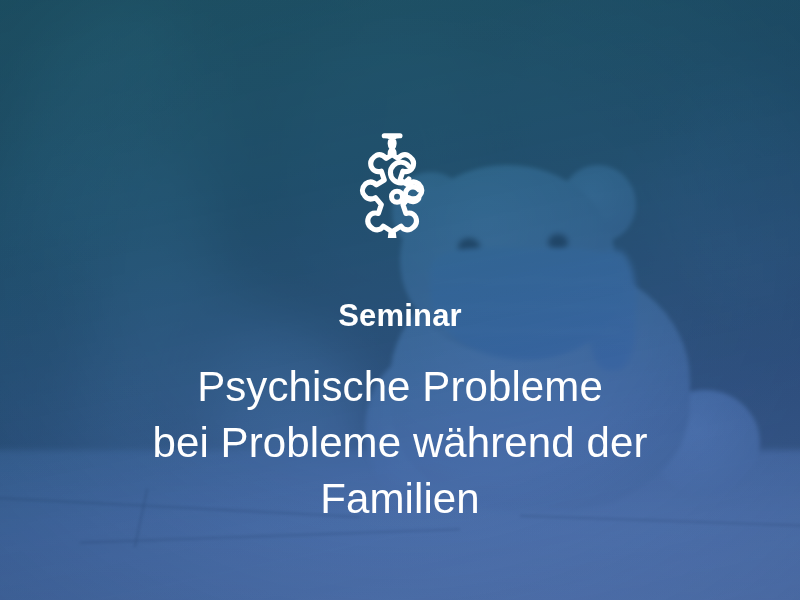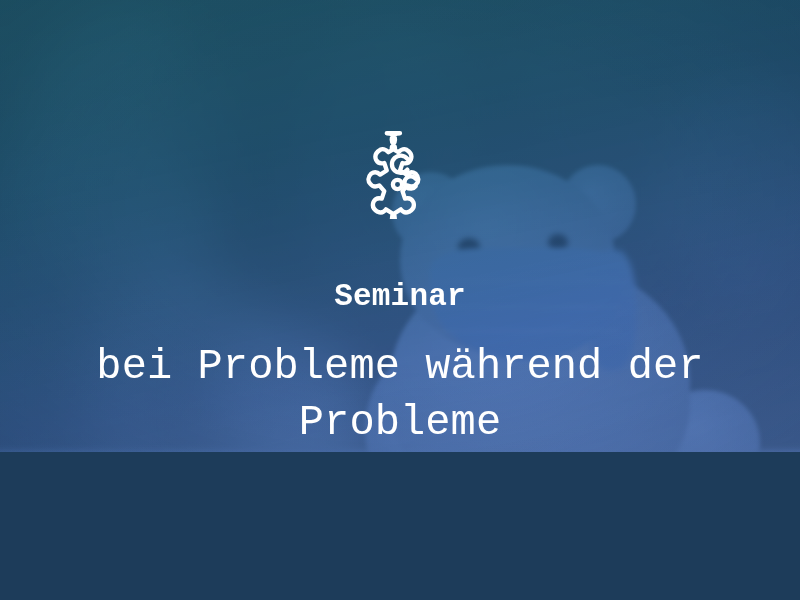--- a/index.html
+++ b/index.html
@@ -3,23 +3,23 @@
 <meta charset="utf-8">
 <style>
   html, body {
     margin: 0;
     padding: 0;
     background: #1d3c5a;
   }
   #stage {
     position: relative;
     width: 800px;
-    height: 452px;
+    height: 600px;
     overflow: hidden;
-    font-family: Liberation Mono, monospace;
+    font-family: Liberation Sans, sans-serif;
     user-select: none;
   }
 
   
   .photo-layer {
     position: absolute;
     inset: -40px;
     background: #6d7f86;
     overflow: hidden;
   }
@@ -245,18 +245,19 @@
 
         <path d="M69 47 a10.5 10.5 0 1 0 0 13"></path>
         <path d="M79 71 a7.5 7.5 0 1 0 0 9"></path>
         <circle cx="57" cy="78" r="5.6"></circle>
       </g>
     </svg>
 
     <div class="eyebrow">Seminar</div>
 
     <div class="headline">
+      <span class="ln">Psychische Probleme</span>
       <span class="ln">bei Probleme während der</span>
-      <span class="ln">Probleme</span>
+      <span class="ln">Familien</span>
     </div>
 
   </div>
 </div>
 
 </body></html>

